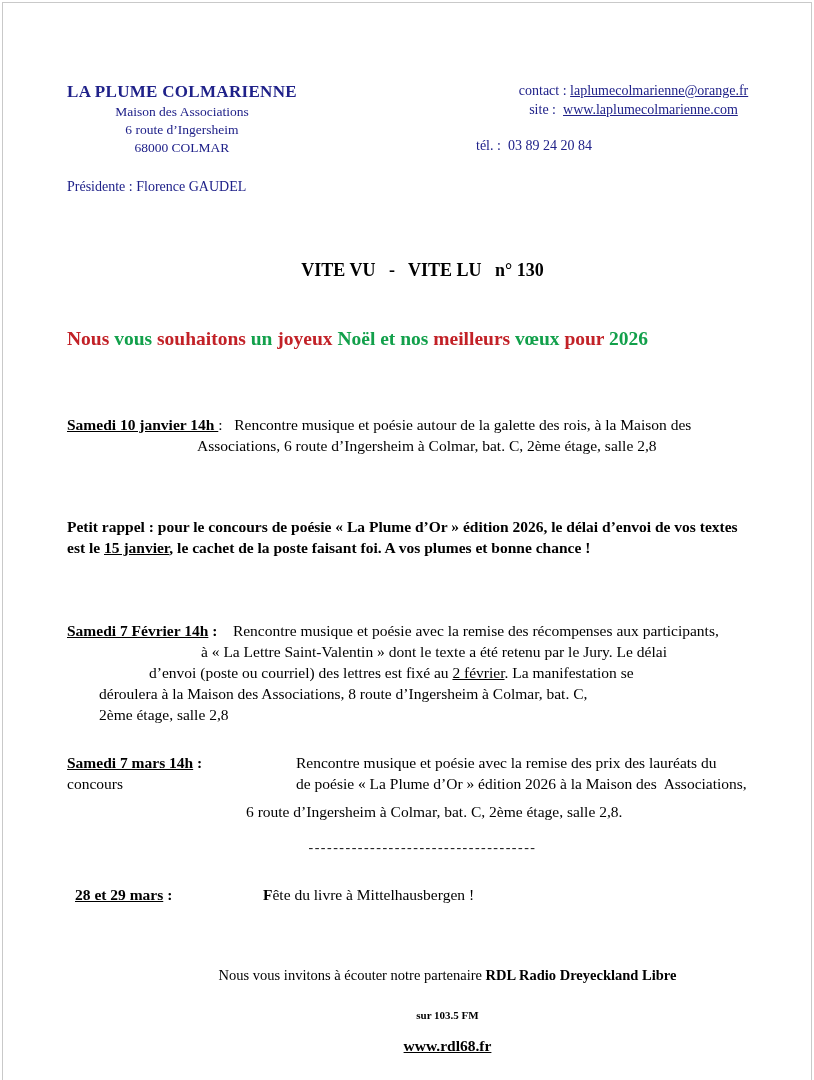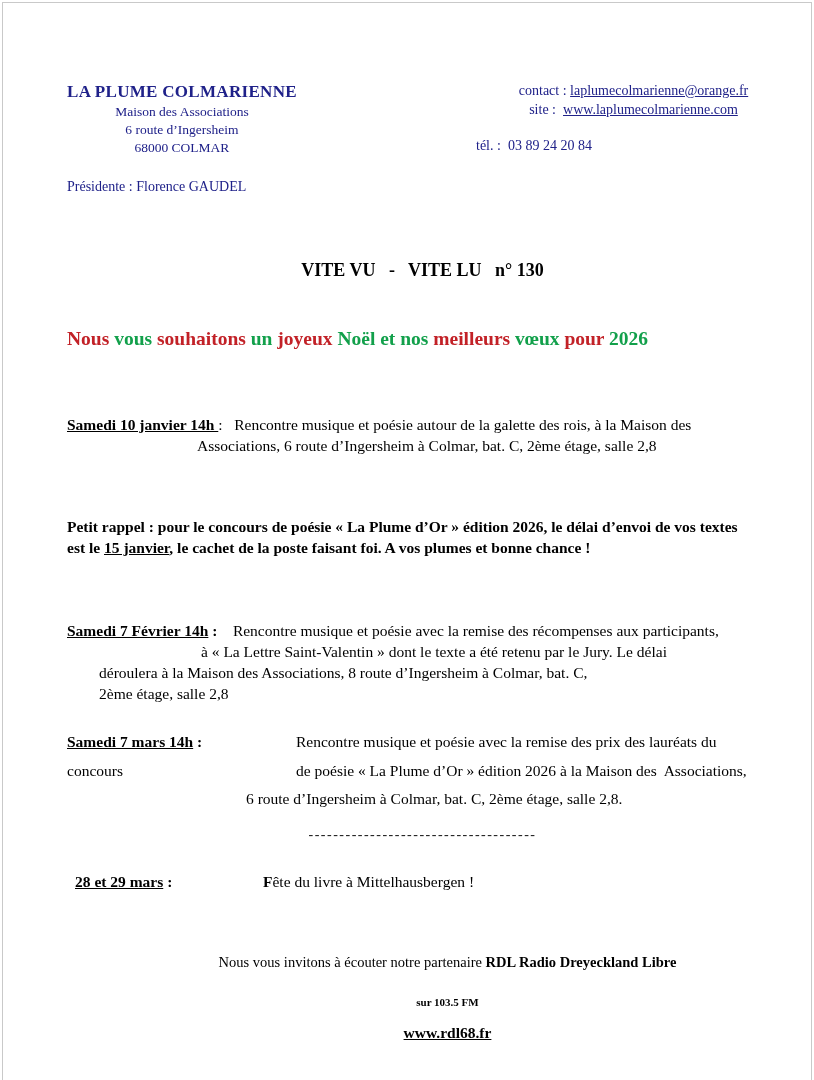--- a/index.html
+++ b/index.html
@@ -79,27 +79,28 @@
     </div>
 
   <div class="reminder">
       <div class="tline"><span class="b">Petit rappel : pour le concours de poésie « La Plume d’Or » édition 2026, le délai d’envoi de vos textes</span></div>
       <div class="tline"><span class="b">est le </span><span class="b u">15 janvier</span><span class="b">, le cachet de la poste faisant foi. A vos plumes et bonne chance !</span></div>
     </div>
 
   <div class="event-fevrier">
       <div class="tline"><span class="b u">Samedi 7 Février 14h</span><span class="b"> :</span><span>    Rencontre musique et poésie avec la remise des récompenses aux participants,</span></div>
       <div class="tline" style="padding-left: 134px;"><span>à « La Lettre Saint-Valentin » dont le texte a été retenu par le Jury. Le délai</span></div>
+      <div class="tline" style="padding-left: 82px;"><span>d’envoi (poste ou courriel) des lettres est fixé au </span><span class="u">2 février</span><span>. La manifestation se</span></div>
       <div class="tline" style="padding-left: 32px;"><span>déroulera à la Maison des Associations, 8 route d’Ingersheim à Colmar, bat. C,</span></div>
       <div class="tline" style="padding-left: 32px;"><span>2ème étage, salle 2,8</span></div>
     </div>
 
   <div class="event-mars">
       <div class="tline"><span class="lbl" style="width: 229px;"><span class="b u">Samedi 7 mars 14h</span><span class="b"> :</span></span><span>Rencontre musique et poésie avec la remise des prix des lauréats du</span></div>
-      <div class="tline"><span class="lbl" style="width: 229px; margin-top: 8px;"><span>concours</span></span><span>de poésie « La Plume d’Or » édition 2026 à la Maison des  Associations,</span></div>
+      <div class="tline"><span class="lbl" style="width: 229px;"><span>concours</span></span><span>de poésie « La Plume d’Or » édition 2026 à la Maison des  Associations,</span></div>
       <div class="tline" style="padding-left: 179px; margin-top: 7px;"><span>6 route d’Ingersheim à Colmar, bat. C, 2ème étage, salle 2,8.</span></div>
     </div>
 
   <div class="separator">-------------------------------------</div>
 
   <div class="event-mars-28-29">
       <div class="tline" style="padding-left: 8px;"><span class="lbl" style="width: 188px;"><span class="b u">28 et 29 mars</span><span class="b"> :</span></span><span class="b">F</span><span>ête du livre à Mittelhausbergen !</span></div>
     </div>
 
   <div class="footer">

